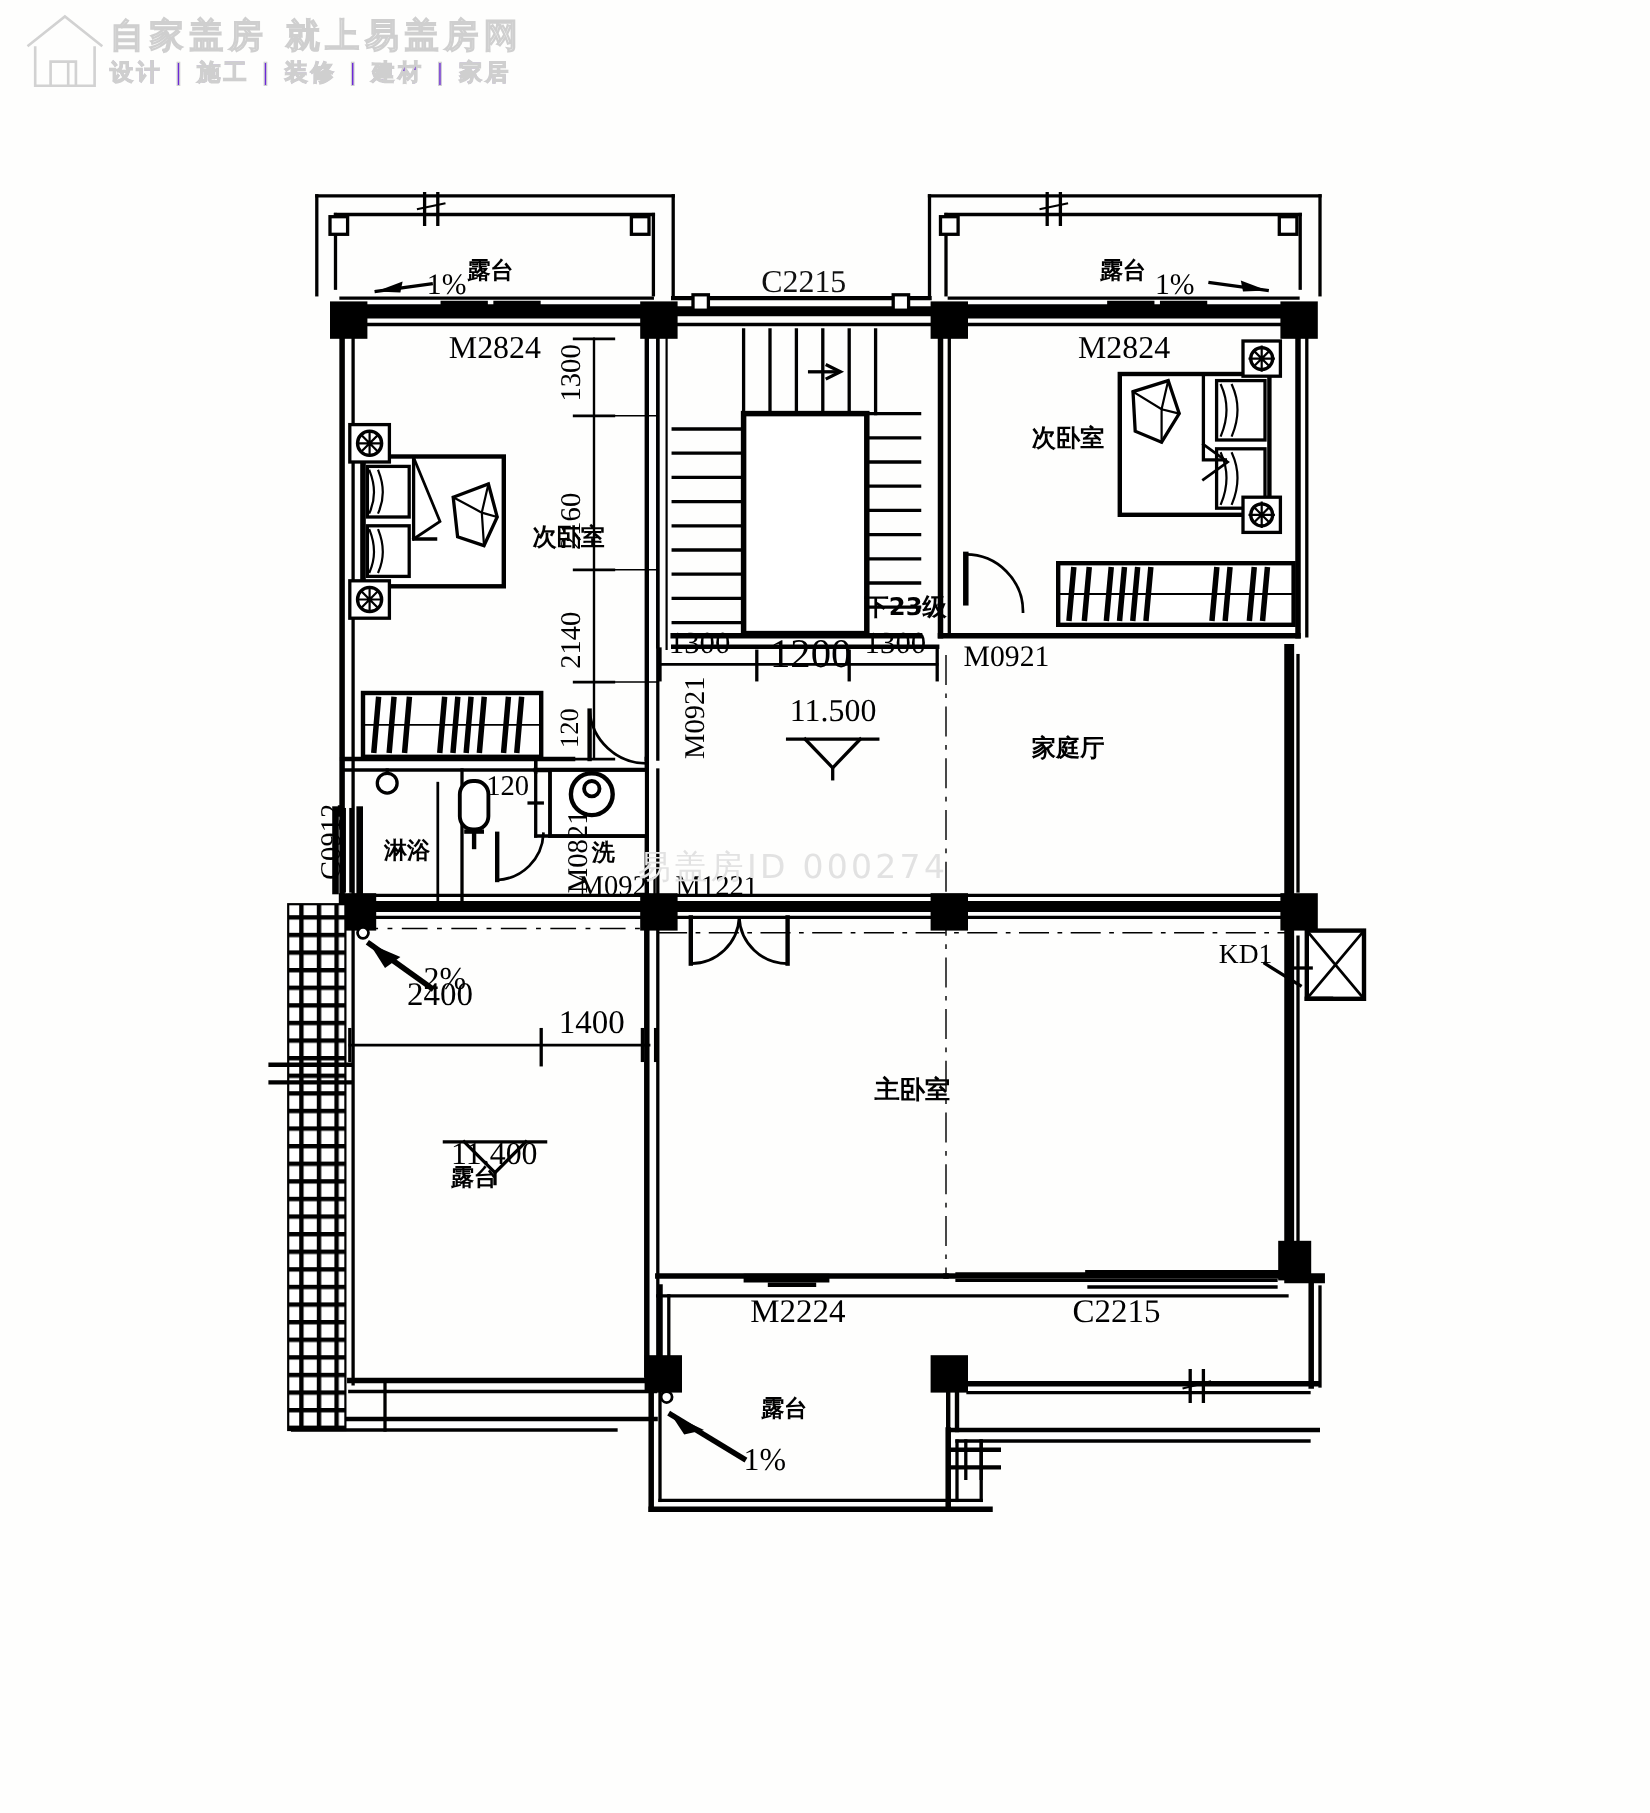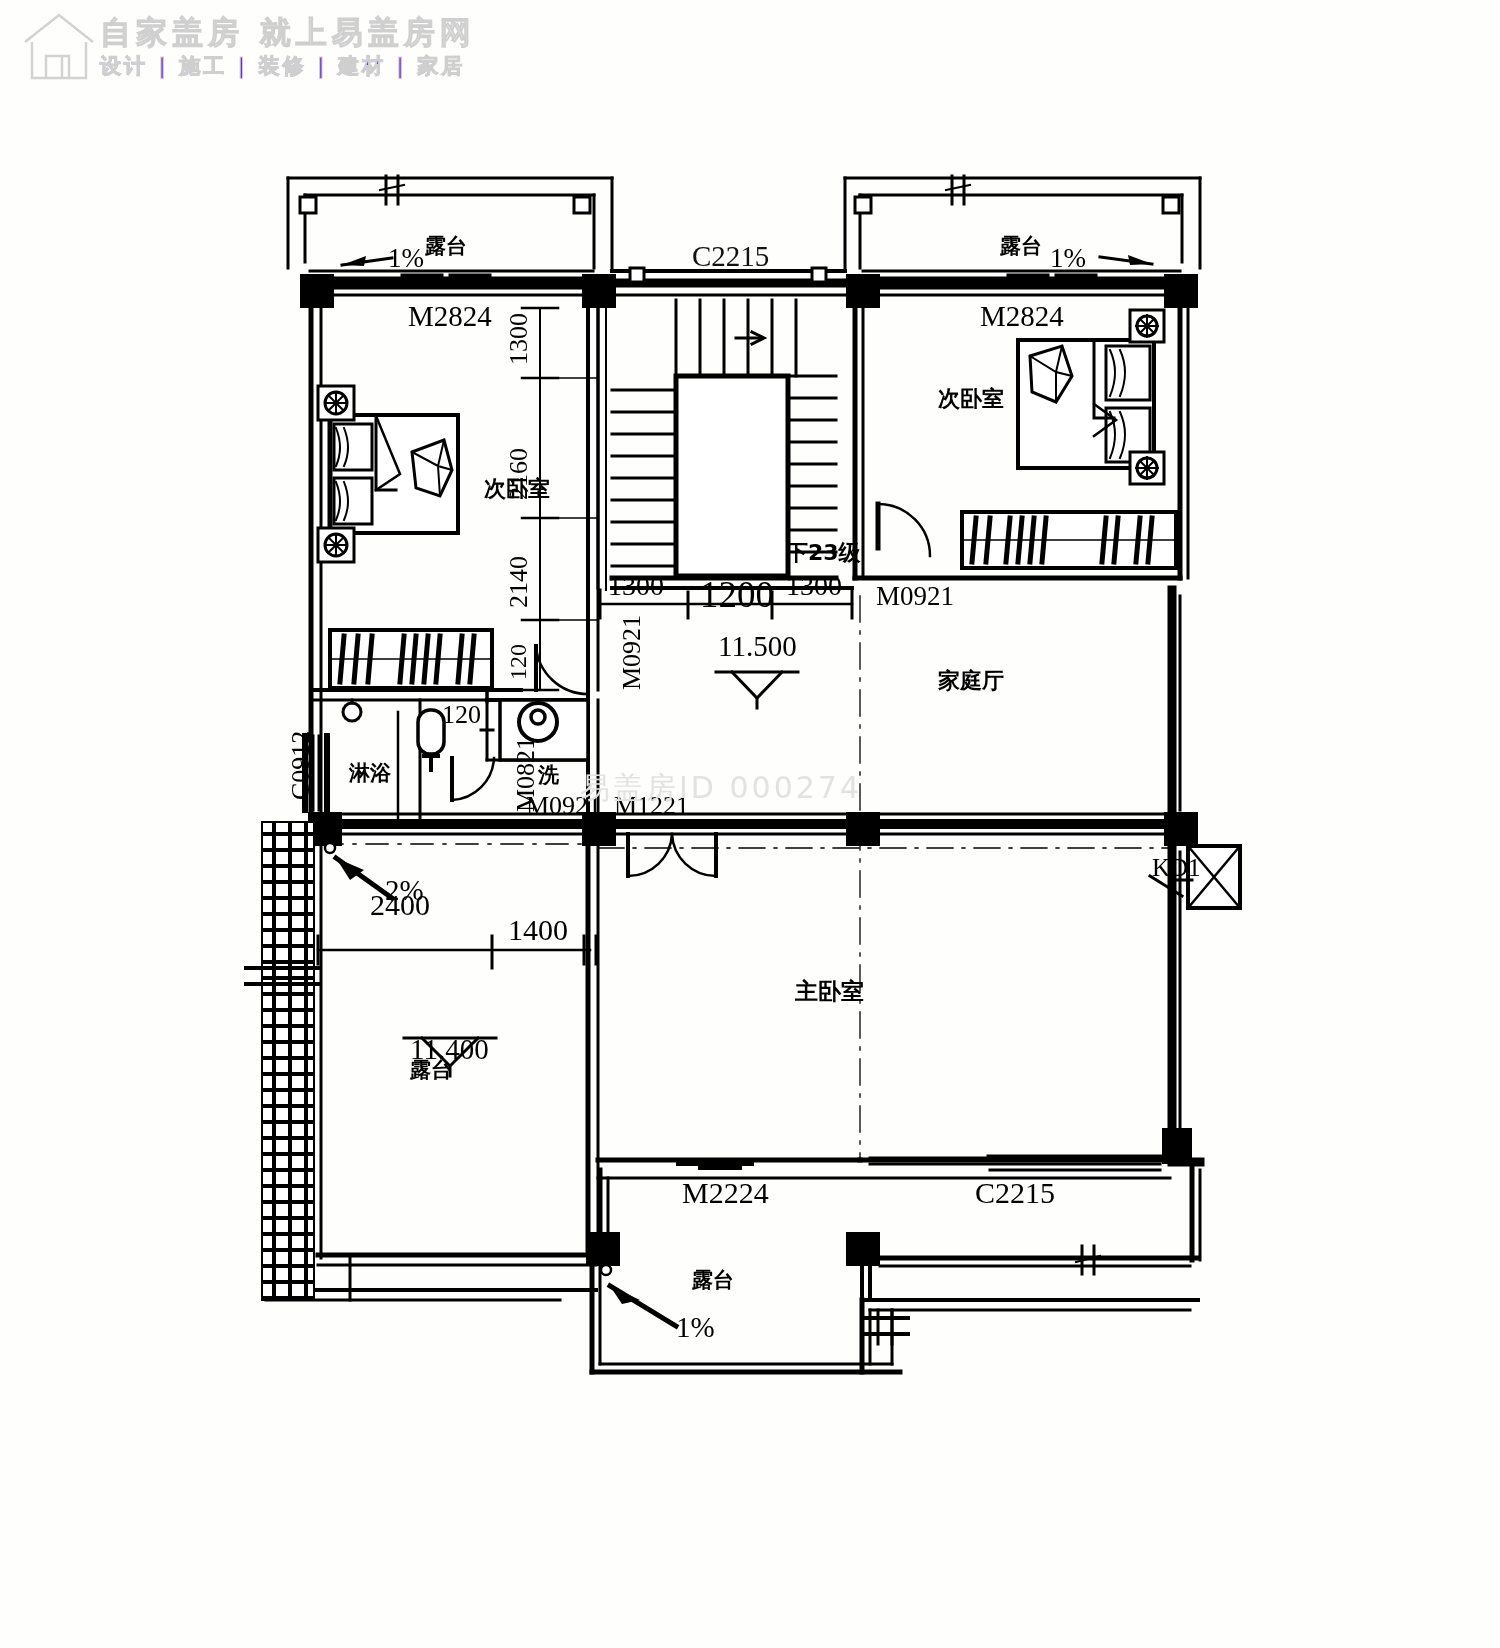--- a/index.html
+++ b/index.html
@@ -388,21 +388,21 @@
 <div class="lbl num" style="left:980px;top:302px;font-size:29px;">M2824</div>
 <div class="lbl num" style="left:692px;top:242px;font-size:29px;color:#111;">C2215</div>
 <div class="lbl num" style="left:876px;top:583px;font-size:27px;">M0921</div>
 <div class="lbl num rot90" style="left:619px;top:690px;font-size:26px;">M0921</div>
 <div class="lbl num rot90" style="left:288px;top:800px;font-size:26px;">C0912</div>
 <div class="lbl num rot90" style="left:513px;top:812px;font-size:26px;">M0821</div>
 <div class="lbl num" style="left:526px;top:793px;font-size:26px;">M0921</div>
 <div class="lbl num" style="left:614px;top:793px;font-size:26px;">M1221</div>
 <div class="lbl num" style="left:682px;top:1178px;font-size:30px;">M2224</div>
 <div class="lbl num" style="left:975px;top:1178px;font-size:30px;">C2215</div>
-<div class="lbl num" style="left:1108px;top:855px;font-size:25px;margin-left:44px;">KD1</div>
+<div class="lbl num" style="left:1108px;top:855px;font-size:25px;">KD1</div>
 
 <div class="lbl num rot90" style="left:506px;top:365px;font-size:26px;">1300</div>
 <div class="lbl num rot90" style="left:506px;top:500px;font-size:26px;">2160</div>
 <div class="lbl num rot90" style="left:506px;top:608px;font-size:26px;">2140</div>
 <div class="lbl num rot90" style="left:506px;top:680px;font-size:24px;">120</div>
 <div class="lbl num" style="left:608px;top:572px;font-size:28px;">1300</div>
 <div class="lbl num" style="left:700px;top:576px;font-size:37px;">1200</div>
 <div class="lbl num" style="left:786px;top:572px;font-size:28px;">1300</div>
 <div class="lbl num" style="left:442px;top:702px;font-size:26px;">120</div>
 <div class="lbl num" style="left:370px;top:890px;font-size:30px;">2400</div>

